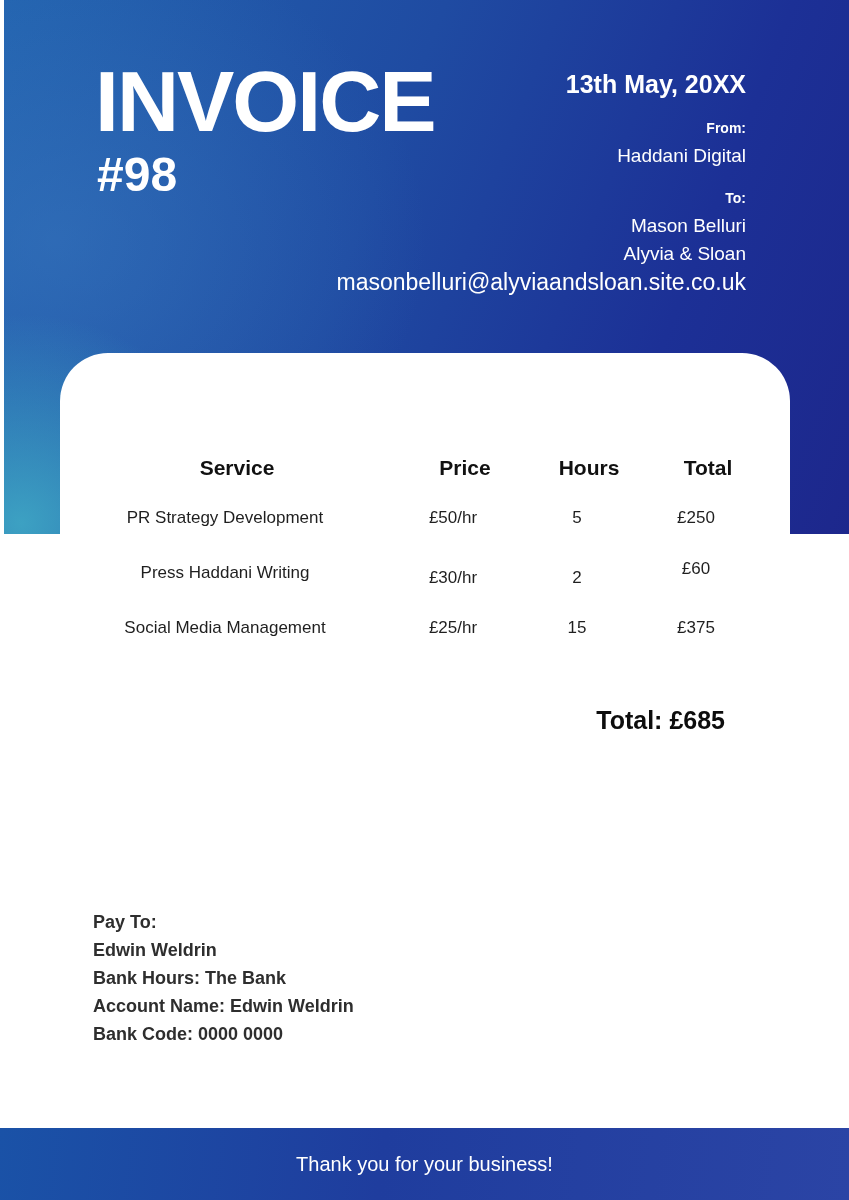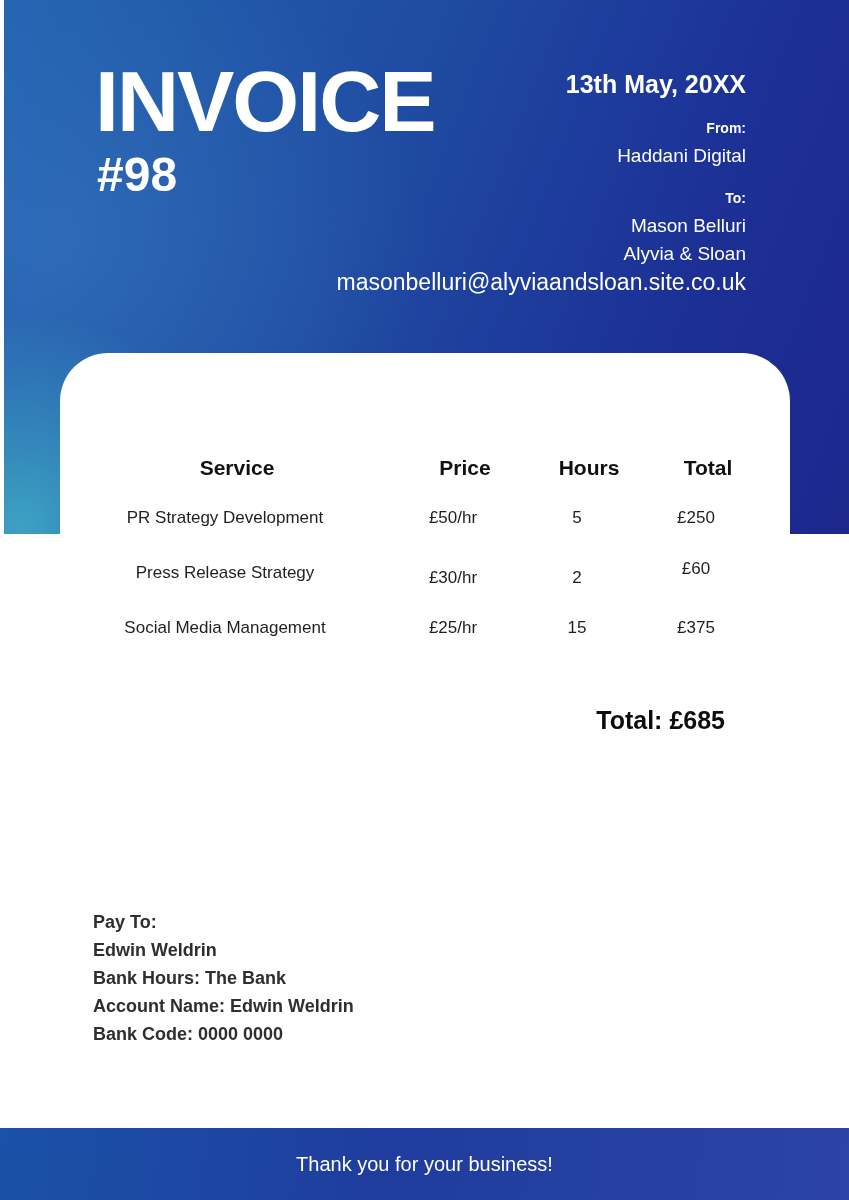--- a/index.html
+++ b/index.html
@@ -174,21 +174,21 @@
     </div>
 
     <div class="t-row t-data">
       <div class="td">PR Strategy Development</div>
       <div class="td">£50/hr</div>
       <div class="td">5</div>
       <div class="td">£250</div>
     </div>
 
     <div class="t-row t-data">
-      <div class="td">Press Release Strategy</div>
+      <div class="td">Press Haddani Writing</div>
       <div class="td offset-down">£30/hr</div>
       <div class="td offset-down">2</div>
       <div class="td offset-up">£60</div>
     </div>
 
     <div class="t-row t-data">
       <div class="td">Social Media Management</div>
       <div class="td">£25/hr</div>
       <div class="td">15</div>
       <div class="td">£375</div>

